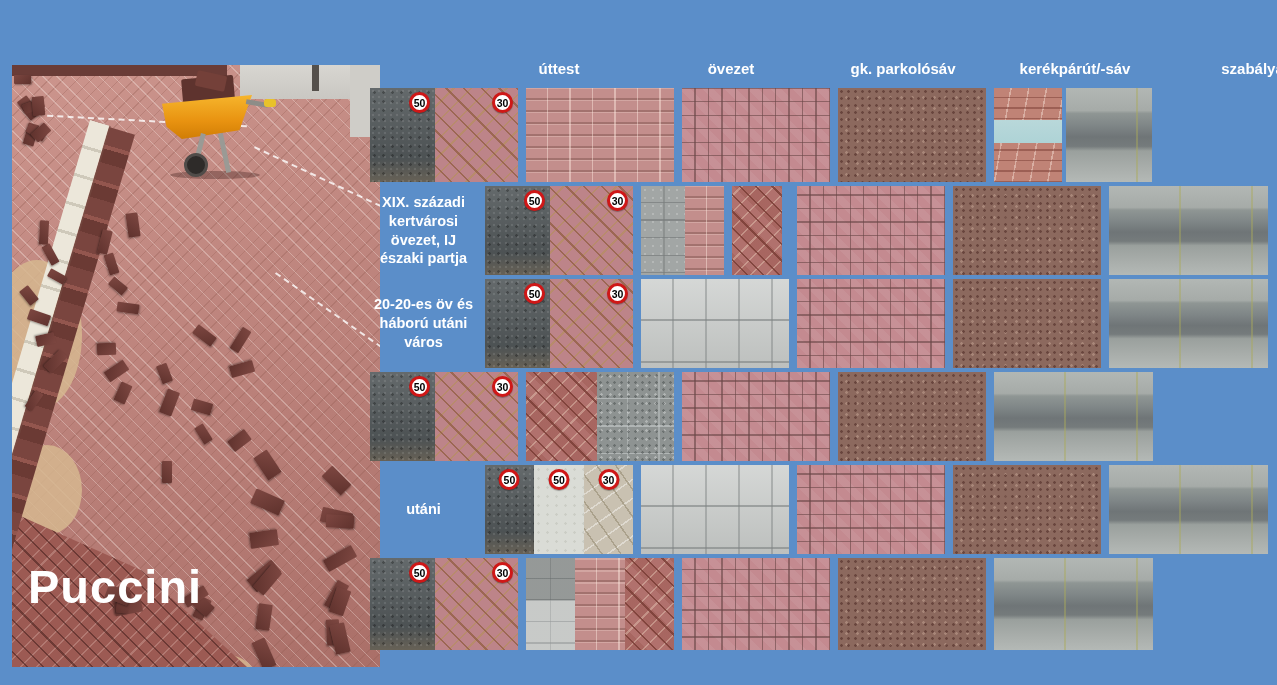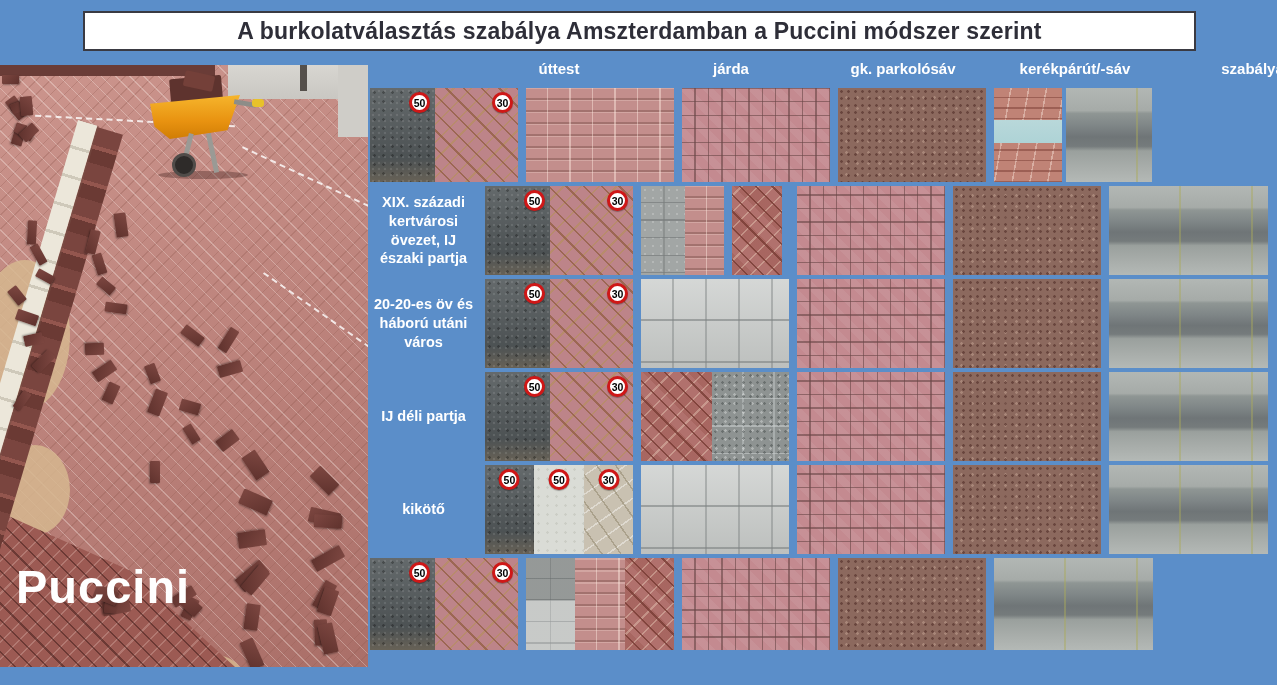--- a/index.html
+++ b/index.html
@@ -5,21 +5,21 @@
   html,body{margin:0;padding:0;}
   .page{position:relative;width:1277px;height:685px;background:#5b8ec9;overflow:hidden;
         font-family:"Liberation Sans",sans-serif;}
 
   
   .title{position:absolute;left:83px;top:11px;width:1113px;height:40px;background:#fff;
          border:2px solid #3a3a42;box-sizing:border-box;display:flex;align-items:center;
          justify-content:center;font-weight:bold;font-size:23px;color:#2e2e38;letter-spacing:.2px;}
 
   
-  .photo{position:absolute;left:0;top:65px;width:368px;height:602px;overflow:hidden;
+  .photo{position:absolute;left:12px;top:65px;width:368px;height:602px;overflow:hidden;
          background-color:#c48d86;
          background-image:
            repeating-linear-gradient(45deg, transparent 0 9px, rgba(255,245,240,.30) 9px 10px),
            repeating-linear-gradient(-45deg, transparent 0 9px, rgba(150,95,85,.32) 9px 10px),
            linear-gradient(160deg,#cc958d,#b97f78 60%,#aa6f68);}
   .photo *{position:absolute;}
   .ph-roof{left:0;top:0;width:215px;height:11px;background:#6a3c37;}
   .ph-walk-top{left:228px;top:0;width:140px;height:34px;background:linear-gradient(180deg,#d8d6d1,#c9c7c2);}
   .ph-walk-right{left:338px;top:0;width:30px;height:72px;background:#cfcdc8;}
   .ph-pole{left:300px;top:0;width:7px;height:26px;background:#55504b;}
@@ -140,21 +140,20 @@
     background-image:
       linear-gradient(180deg, rgba(90,95,95,.35) 0 46%, rgba(255,255,255,.25) 46% 100%),
       repeating-linear-gradient(180deg, transparent 0 20px, rgba(110,115,115,.55) 20px 21.5px),
       repeating-linear-gradient(90deg, transparent 0 24px, rgba(110,115,115,.4) 24px 25.5px);}
 </style>
 </head>
 <body>
 
 <div class="page">
 
-  <div class="title">A burkolatválasztás szabálya Amszterdamban a Puccini módszer szerint</div>
 
   <div class="photo">
     <div class="ph-roof"></div>
     <div class="ph-walk-top"></div>
     <div class="ph-walk-right"></div>
     <div class="ph-pole"></div>
     <div class="ph-sand" style="left:-20px;top:195px;width:90px;height:150px;"></div>
     <div class="ph-sand" style="left:0px;top:380px;width:70px;height:90px;"></div>
     <div class="ph-sand" style="left:120px;top:585px;width:120px;height:40px;"></div>
     <div class="ph-dark-laid"></div>
@@ -226,21 +225,21 @@
       <div class="ph-brick" style="left: 102px; top: 535px; width: 28px; height: 14px; transform: rotate(169deg);"></div>
       <div class="ph-brick" style="left: 175px; top: 532px; width: 27px; height: 13px; transform: rotate(42deg);"></div>
       <div class="ph-brick" style="left: 98px; top: 529px; width: 26px; height: 12px; transform: rotate(95deg);"></div>
       <div class="ph-brick" style="left: 171px; top: 526px; width: 25px; height: 11px; transform: rotate(148deg);"></div>
       <div class="ph-brick" style="left: 94px; top: 523px; width: 24px; height: 14px; transform: rotate(21deg);"></div>
     </div>
 
   <div class="grid">
     <div class="hrow">
         <div class="hcell">úttest</div>
-        <div class="hcell">járda</div>
+        <div class="hcell">övezet</div>
         <div class="hcell">gk. parkolósáv</div>
         <div class="hcell">kerékpárút/-sáv</div>
         <div class="hcell last">szabálya</div>
       </div>
     <div class="mrows">
         <div class="mrow" style="height: 94px;">
           <div class="cell">
             <div class="seg tex-asphalt" style="width: 44%;">
               <div class="sign">50</div>
             </div>
@@ -304,21 +303,20 @@
             <div class="seg tex-herringbone-pink" style="width: 100%;"></div>
           </div>
           <div class="cell">
             <div class="seg tex-bike-asphalt" style="width: 100%;"></div>
           </div>
           <div class="cell last">
             <div class="seg tex-curb-gray" style="width: 100%;"></div>
           </div>
         </div>
         <div class="mrow" style="height: 89px;">
-          <div class="rlabel">IJ déli partja</div>
           <div class="cell">
             <div class="seg tex-asphalt" style="width: 44%;">
               <div class="sign">50</div>
             </div>
             <div class="seg tex-herringbone-red" style="width: 56%;">
               <div class="sign">30</div>
             </div>
           </div>
           <div class="cell">
             <div class="seg tex-herringbone-red-dark" style="width: 48%;"></div>
@@ -328,21 +326,21 @@
             <div class="seg tex-herringbone-pink" style="width: 100%;"></div>
           </div>
           <div class="cell">
             <div class="seg tex-bike-asphalt" style="width: 100%;"></div>
           </div>
           <div class="cell last">
             <div class="seg tex-curb-gray" style="width: 100%;"></div>
           </div>
         </div>
         <div class="mrow" style="height: 89px;">
-          <div class="rlabel">kikötő</div>
+          <div class="rlabel">utáni</div>
           <div class="cell">
             <div class="seg tex-asphalt" style="width: 33%;">
               <div class="sign center">50</div>
             </div>
             <div class="seg tex-concrete-white" style="width: 34%;">
               <div class="sign center">50</div>
             </div>
             <div class="seg tex-pavers-beige" style="width: 33%;">
               <div class="sign center">30</div>
             </div>

